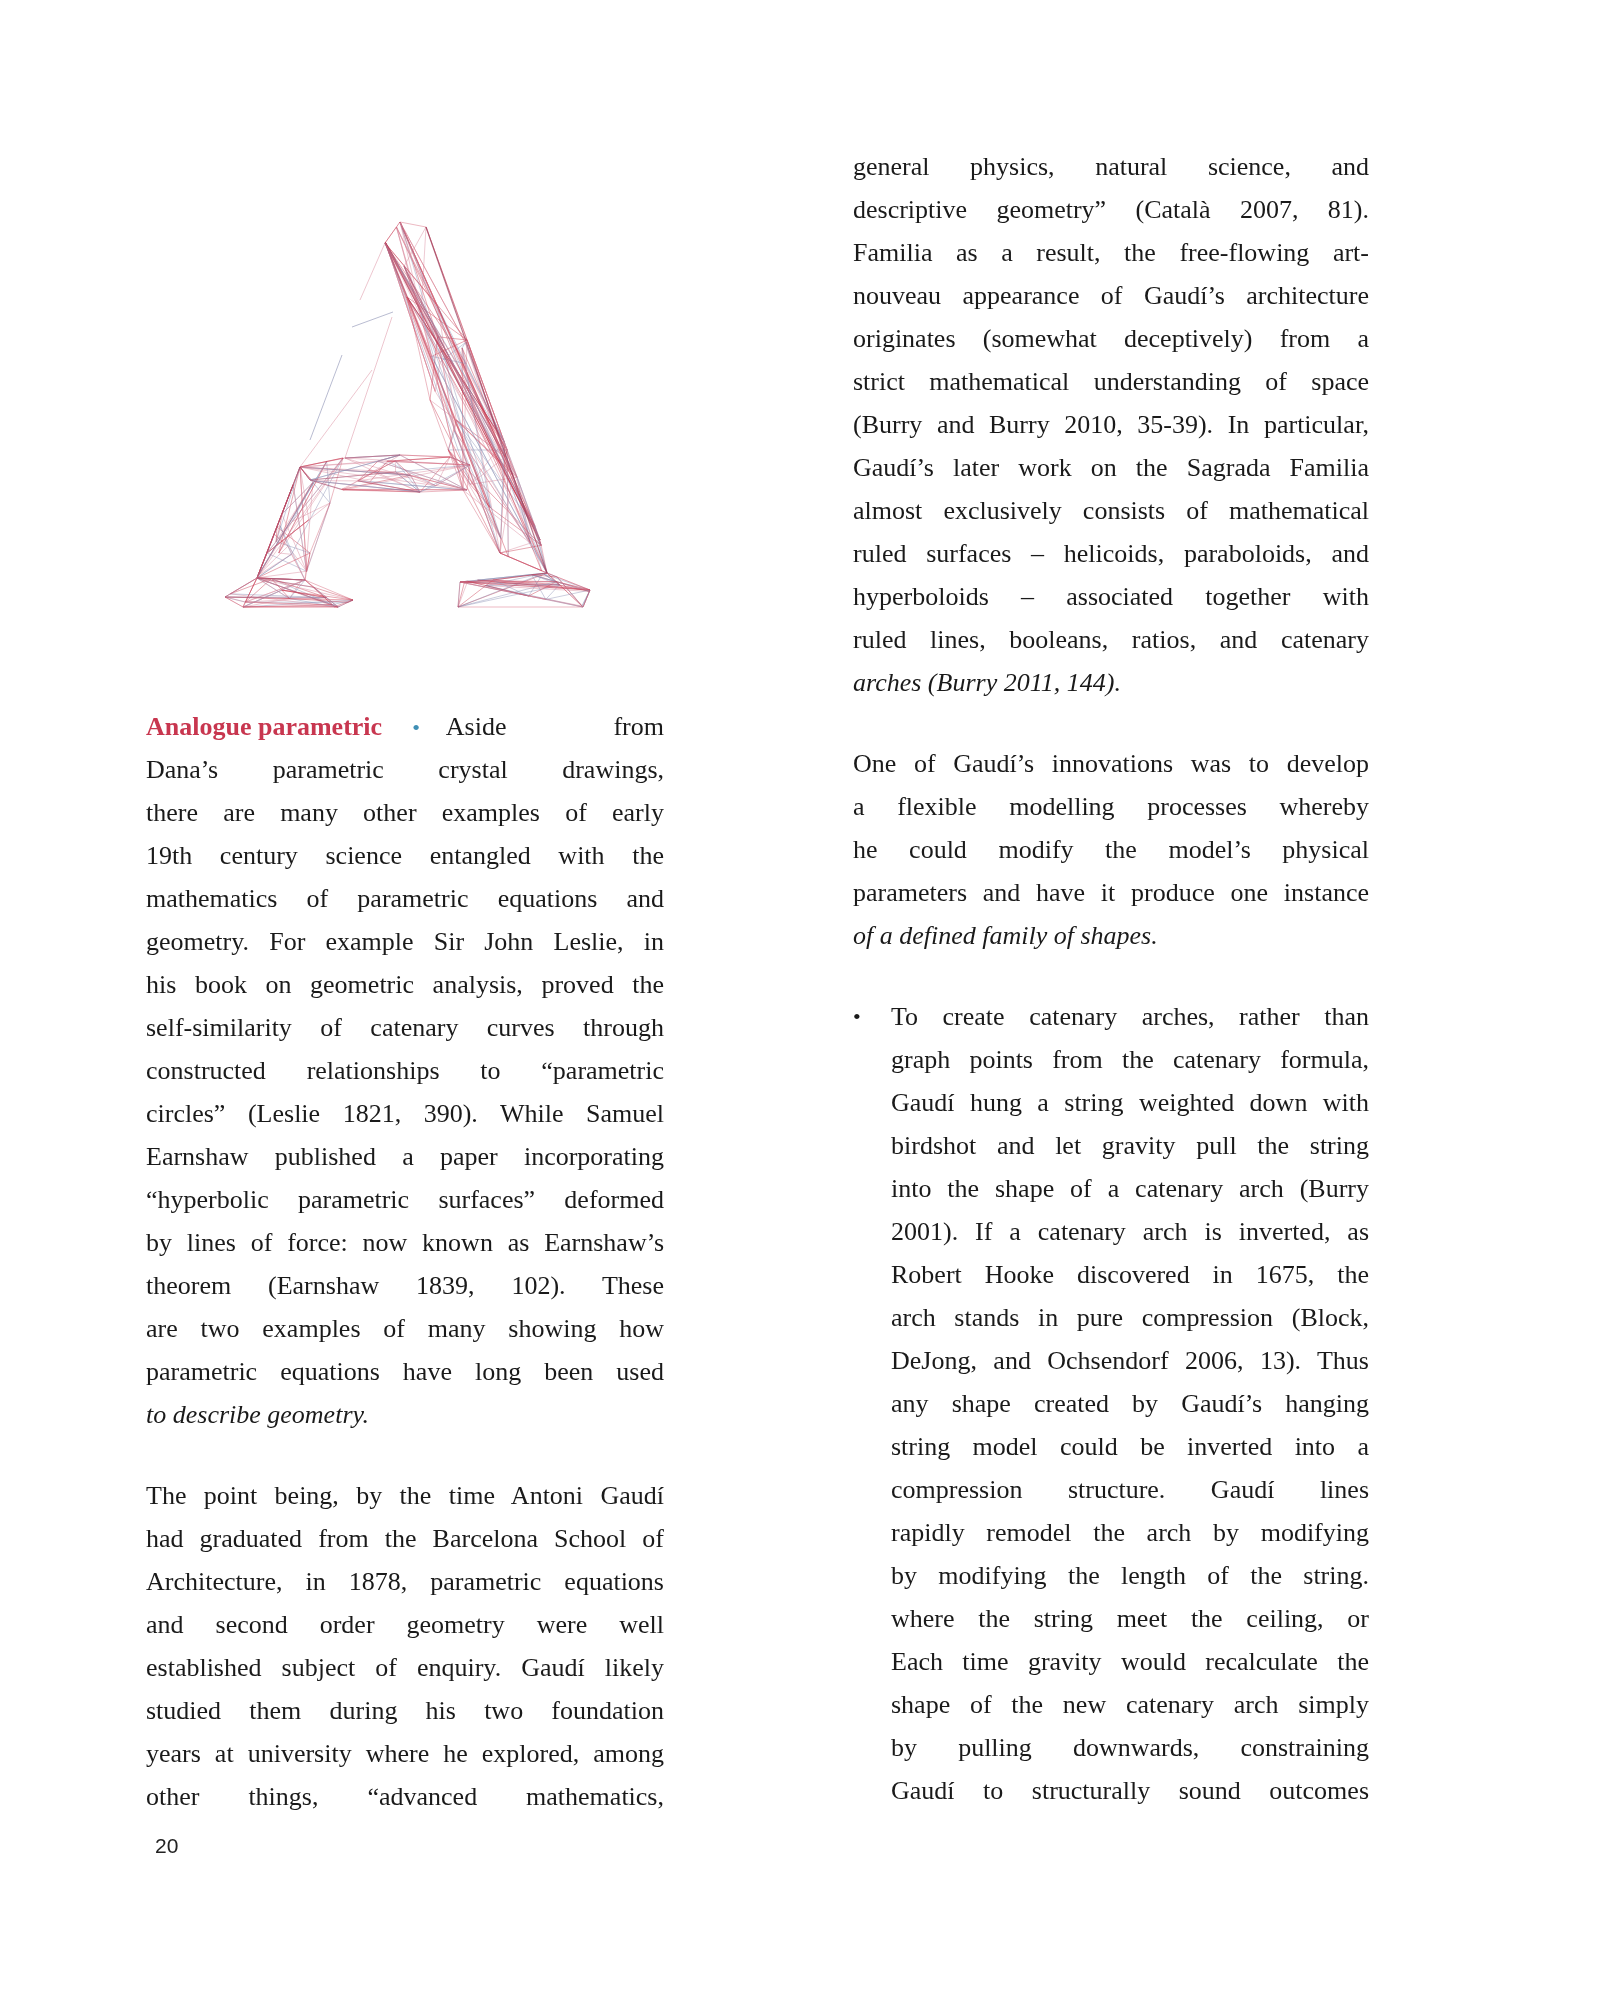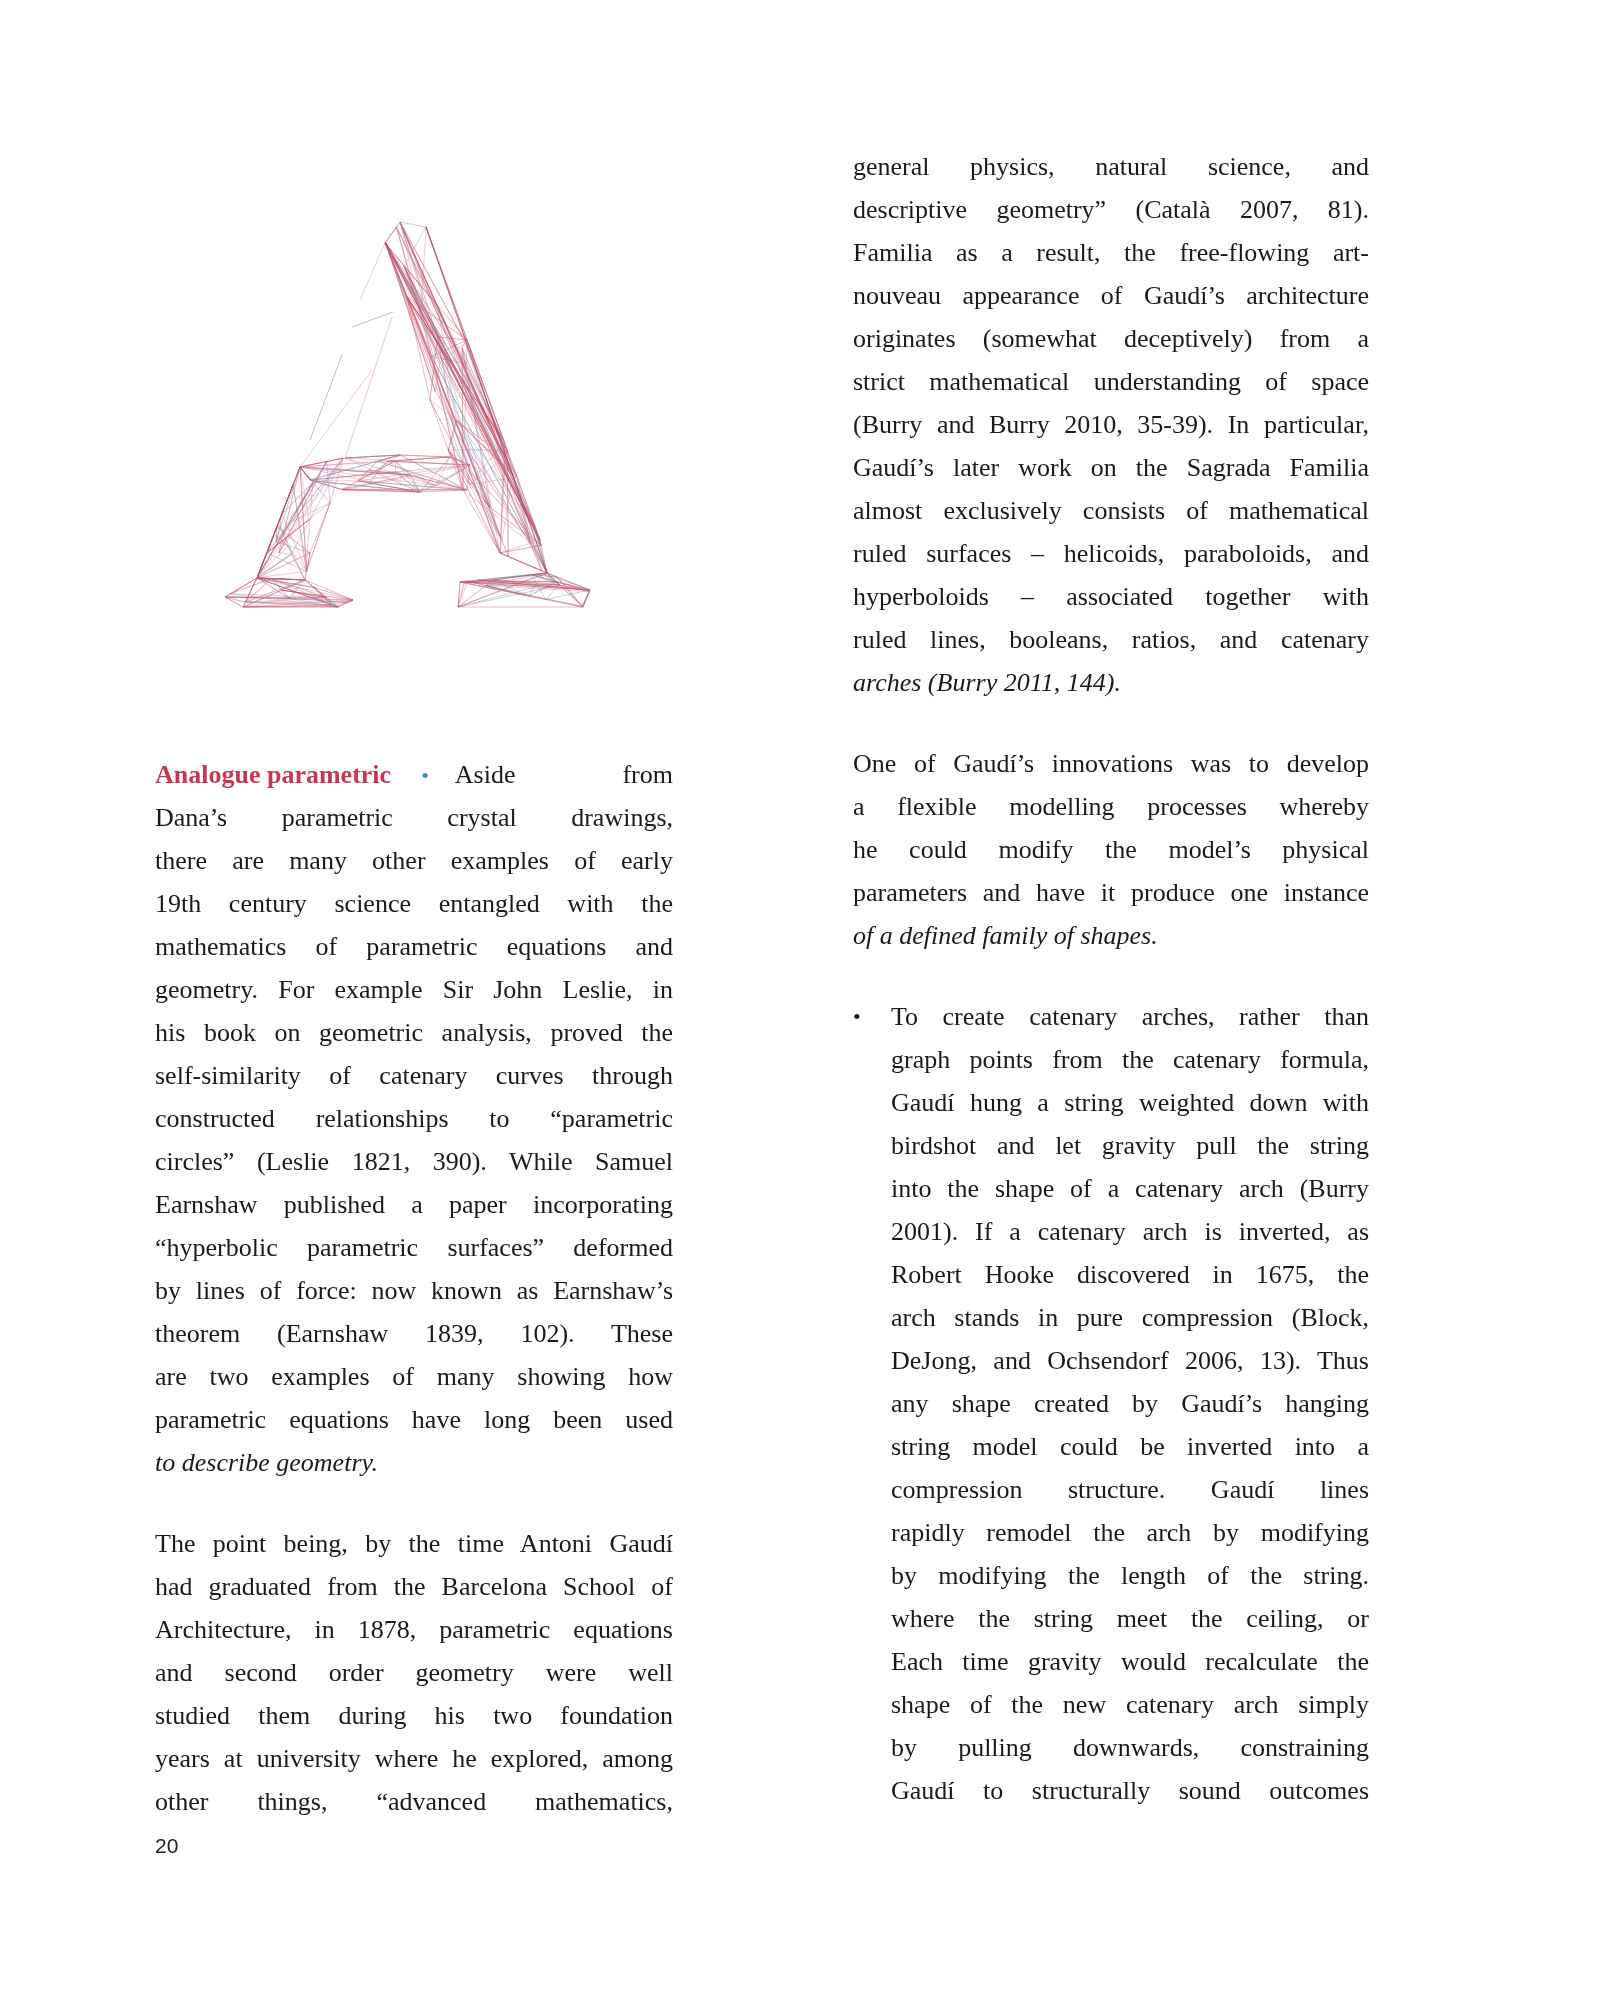--- a/index.html
+++ b/index.html
@@ -1,19 +1,19 @@
 <!DOCTYPE html>
 <html><head>
 <meta charset="utf-8">
 <style>
   html, body { margin: 0; padding: 0; background: #ffffff; }
   body { width: 1600px; height: 2013px; position: relative; overflow: hidden;
          font-family: "Liberation Serif", "DejaVu Serif", serif; color: #1a1a1a; }
   .col { position: absolute; }
-  .col-left { left: 155px; top: 705px; width: 518px; margin-top: 48px; }
+  .col-left { left: 146px; top: 705px; width: 518px; }
   .col-right { left: 809px; top: 145px; width: 516px; margin-left: 44px; }
   .line { display: block; height: 43px; line-height: 43px; font-size: 26px;
           white-space: nowrap; text-align: justify; text-align-last: justify; overflow: visible; }
   .line.last { text-align-last: left; font-style: italic; }
   .gap { height: 38px; }
   .heading-line { display: flex; align-items: baseline; justify-content: space-between; }
   .heading { color: #c8364f; font-weight: bold; }
   .dot { color: #3f8fb5; font-size: 22px; margin: 0 26px 0 30px; }
   .heading-rest { flex: 1; text-align: justify; text-align-last: justify; }
   .bullet-item { position: relative; padding-left: 38px; }
@@ -580,20 +580,21 @@
       <div class="line">are two examples of many showing how</div>
       <div class="line">parametric equations have long been used</div>
       <div class="line last">to describe geometry.</div>
     </div>
   <div class="gap"></div>
   <div id="left-p1">
       <div class="line">The point being, by the time Antoni Gaudí</div>
       <div class="line">had graduated from the Barcelona School of</div>
       <div class="line">Architecture, in 1878, parametric equations</div>
       <div class="line">and second order geometry were well</div>
+      <div class="line">established subject of enquiry. Gaudí likely</div>
       <div class="line">studied them during his two foundation</div>
       <div class="line">years at university where he explored, among</div>
       <div class="line">other things, “advanced mathematics,</div>
     </div>
 </div>
 
 <div class="col col-right">
   <div id="right-p0">
       <div class="line">general physics, natural science, and</div>
       <div class="line">descriptive geometry” (Català 2007, 81).</div>

